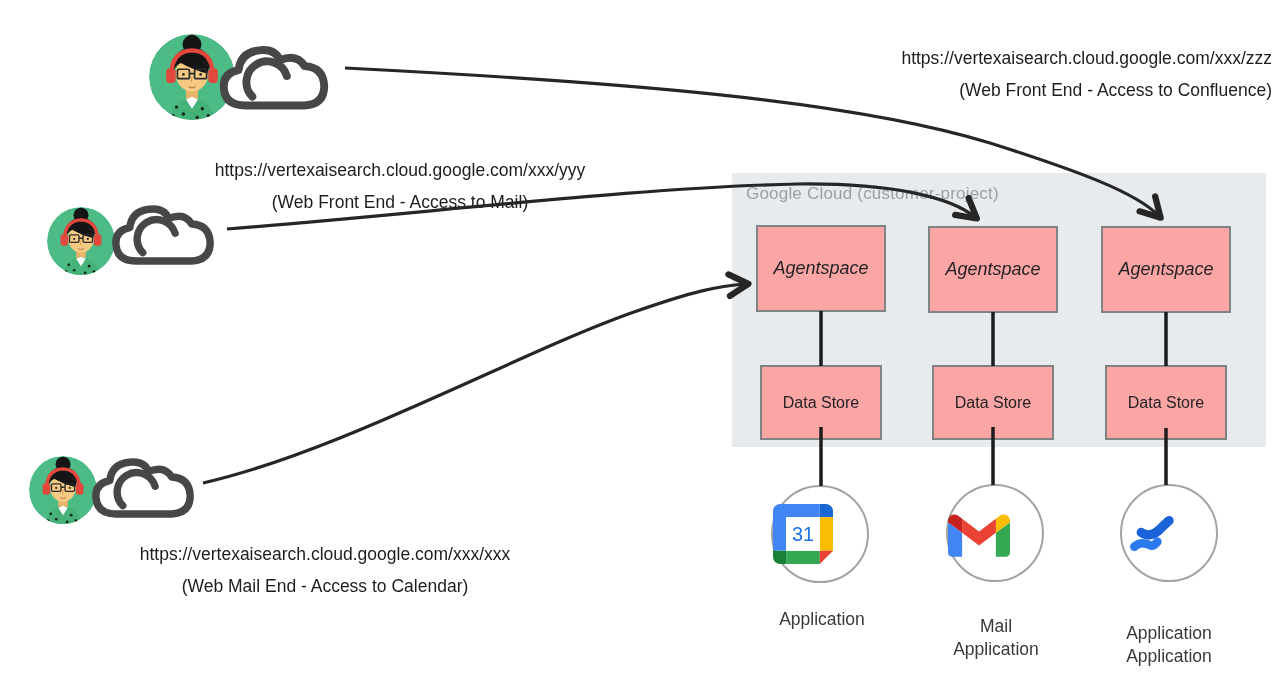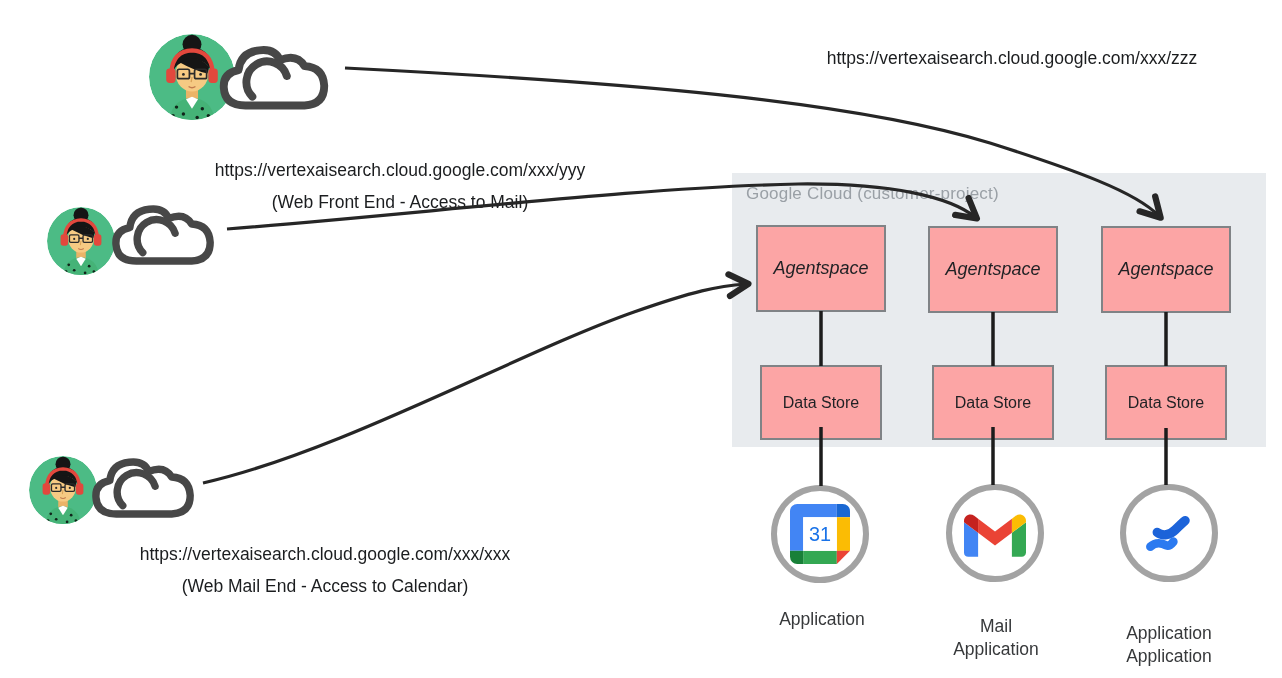--- a/index.html
+++ b/index.html
@@ -21,22 +21,22 @@
   .node{
     background:#fca5a5;border:2px solid #808386;box-sizing:border-box;
     display:flex;align-items:center;justify-content:center;
     font-size:17px;color:#1f2124;
   }
   .agent{width:130px;height:87px;font-style:italic;font-size:18px;}
   .store{width:122px;height:75px;font-size:16px;}
   
   .app-circle{
     width:98px;height:98px;border-radius:50%;
-    background:#ffffff;border:6px solid #a3a3a3;box-sizing:border-box;
-    display:flex;align-items:center;justify-content:center;
+    background:#ffffff;border:2px solid #a3a3a3;box-sizing:border-box;
+    display:flex;align-items:center;justify-content:flex-start;
   }
   .app-label{
     width:180px;text-align:center;font-size:17.5px;line-height:23px;color:#37393b;
   }
   
   .url-block{width:520px;text-align:center;font-size:17.5px;line-height:32px;color:#1b1d1f;}
   
   .overlay{left:0;top:0;pointer-events:none;}
 </style>
 </head>
@@ -106,22 +106,23 @@
     <svg width="62" height="62" viewBox="0 0 100 100">
       <path d="M31 49 C40 56 52 53 60 45 C66 39 71 34 76 30" fill="none" stroke="#1c63d9" stroke-width="15" stroke-linecap="round"></path>
       <path d="M20 72 C28 64 39 66 46 70 C50 72 53 69 57 64" fill="none" stroke="#2b7af0" stroke-width="14" stroke-linecap="round"></path>
     </svg>
   </div>
   <div class="abs app-label" style="left:1079px;top:622px;">
     <div>Application</div>
     <div>Application</div>
   </div>
 
-  <div class="abs url-block" style="left:752px;top:42px;">
+  <div class="abs url-block" style="left:752px;top:42px;text-align:right;">
     <div>https://vertexaisearch.cloud.google.com/xxx/zzz</div>
+    <div>(Web Front End - Access to Confluence)</div>
   </div>
   <div class="abs url-block" style="left:140px;top:154px;">
     <div>https://vertexaisearch.cloud.google.com/xxx/yyy</div>
     <div>(Web Front End - Access to Mail)</div>
   </div>
   <div class="abs url-block" style="left:65px;top:538px;">
     <div>https://vertexaisearch.cloud.google.com/xxx/xxx</div>
     <div>(Web Mail End - Access to Calendar)</div>
   </div>
 

